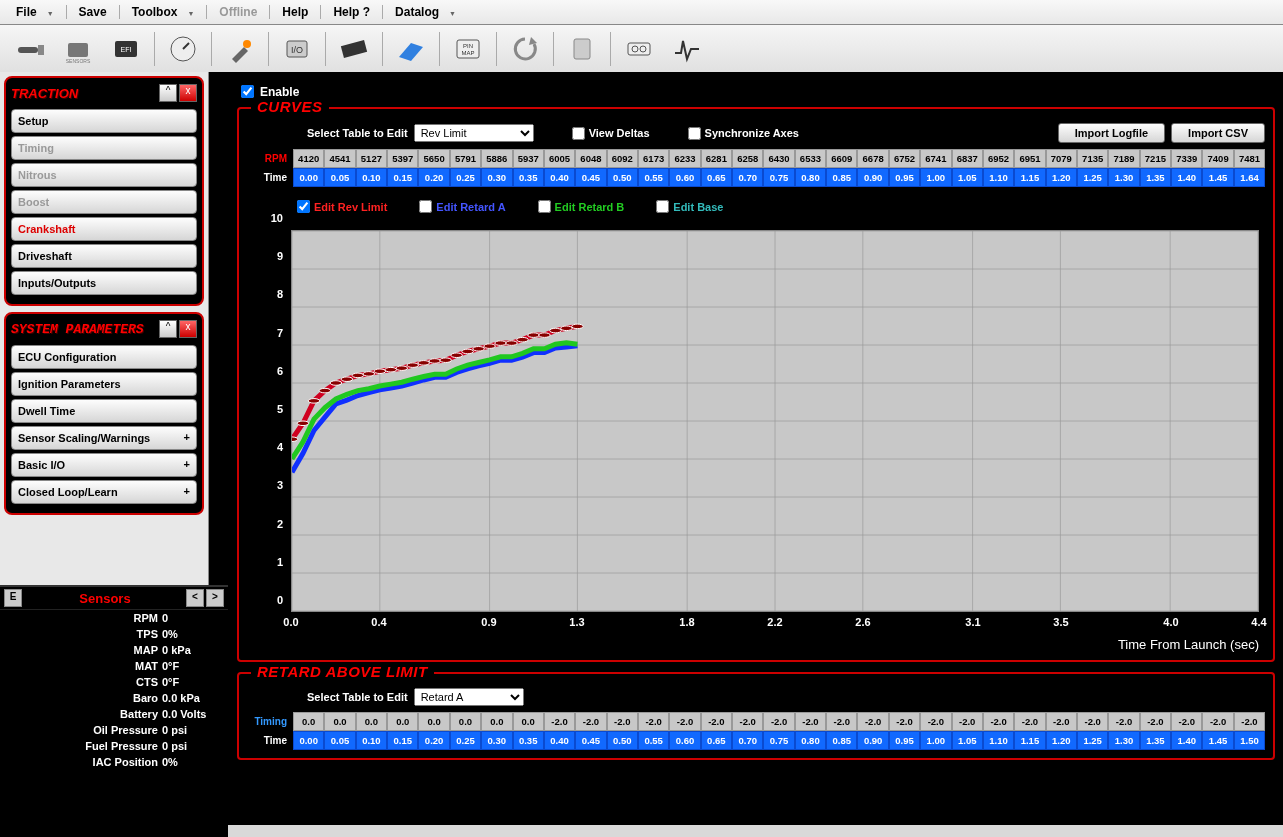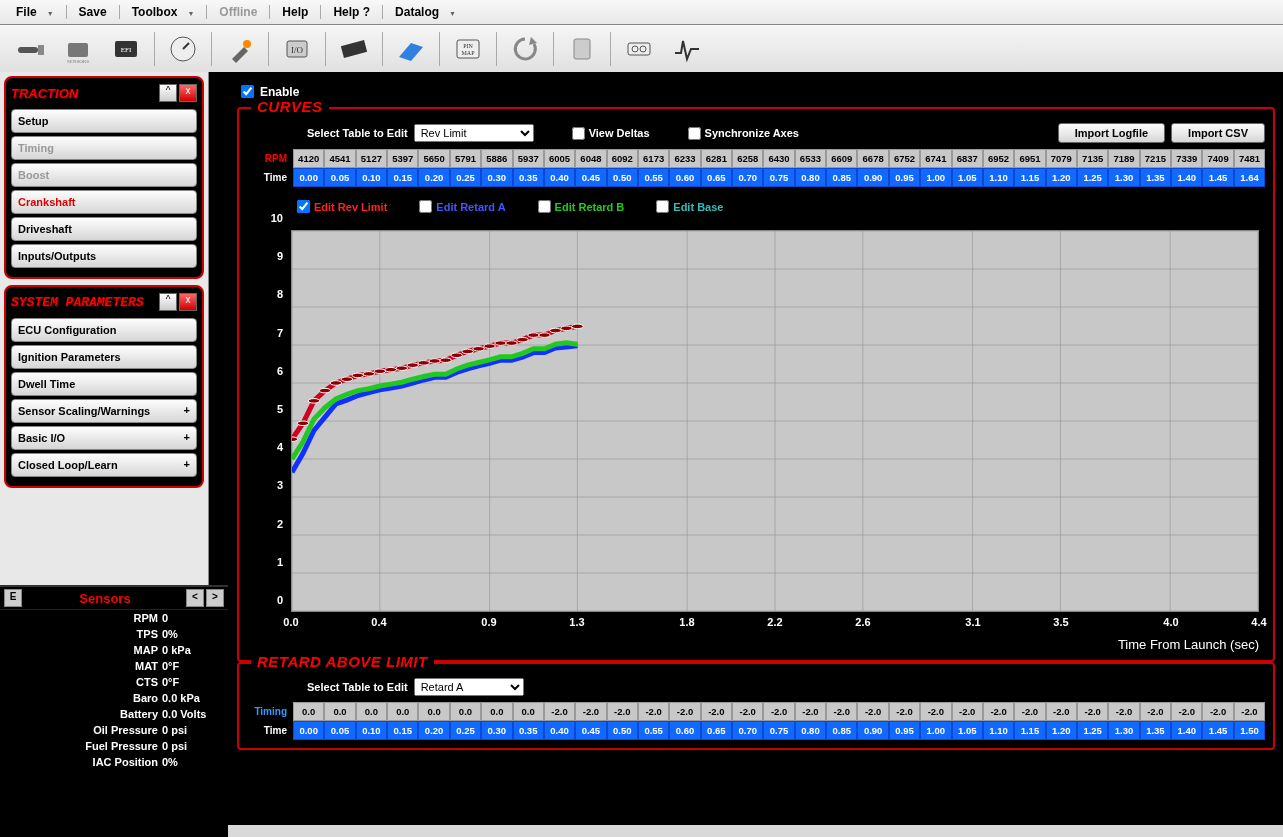--- a/index.html
+++ b/index.html
@@ -2,21 +2,21 @@
 <html><head>
 <meta charset="utf-8">
 <style>
 html,body{margin:0;padding:0;font-family:Arial,Helvetica,sans-serif;font-size:12px;background:#d9d9d9;overflow:hidden;}
 .app{width:1283px;height:837px;position:relative;background:#4c1d95;}
 .menubar{height:24px;background:linear-gradient(#f8f8f8,#e8e8e8);border-bottom:1px solid #888;display:flex;align-items:center;padding:0 6px;}
 .menubar .m{padding:0 10px;cursor:pointer;font-weight:bold;font-size:12px;position:relative;}
 .menubar .m.disabled{color:#999;}
 .menubar .sep{width:1px;height:14px;background:#aaa;margin:0 2px;}
 .menubar .drop::after{content:"▼";font-size:7px;color:#666;margin-left:10px;}
-.toolbar{height:48px;background:linear-gradient(#f6f6f6,#e0e0e0);border-bottom:1px solid #888;display:flex;align-items:center;padding-left:6px;font-family:Liberation Serif, serif;}
+.toolbar{height:48px;background:linear-gradient(#f6f6f6,#e0e0e0);border-bottom:1px solid #888;display:flex;align-items:center;padding-left:6px;}
 .toolbar .ico{width:42px;height:38px;margin:0 2px;display:flex;align-items:center;justify-content:center;border:1px solid transparent;border-radius:3px;}
 .toolbar .isep{width:1px;height:34px;background:#aaa;margin:0 4px;}
 .toolbar svg{width:32px;height:32px;}
 .layout{position:absolute;top:72px;left:0;right:0;bottom:0;display:flex;}
 .side{width:208px;background:#e8e8e8;border-right:1px solid #888;overflow:hidden;display:flex;flex-direction:column;}
 .side-inner{padding:4px;flex:0 0 auto;}
 .panel{background:#000;border:2px solid #c00;border-radius:8px;margin-bottom:6px;padding:4px 3px 6px;}
 .panel-hd{display:flex;align-items:center;padding:2px 2px 4px;}
 .panel-hd .ttl{color:#f00;font-weight:bold;font-style:italic;font-size:13px;flex:1;text-shadow:1px 1px 0 #400;}
 .panel-hd .min,.panel-hd .cls{width:16px;height:16px;background:linear-gradient(#fff,#ccc);border:1px solid #666;font-size:10px;line-height:12px;text-align:center;margin-left:2px;cursor:pointer;}
@@ -31,21 +31,21 @@
 .sensors-hd .ttl{flex:1;text-align:center;color:#f00;font-weight:bold;font-size:13px;}
 .sensors-hd .nav{width:16px;height:16px;background:#ccc;border:1px solid #888;text-align:center;font-size:10px;line-height:13px;margin-left:2px;font-weight:bold;}
 .sensors .row{display:flex;padding:2px 6px;color:#fff;font-size:11px;font-weight:bold;}
 .sensors .row .lbl{flex:1;text-align:right;}
 .sensors .row .val{width:60px;padding-left:4px;}
 .main{flex:1;background:#000;position:relative;overflow:auto;}
 .mainscroll{background:#d9d9d9;height:12px;position:absolute;bottom:0;left:0;right:0;}
 .content{padding:8px 8px 20px 28px;}
 .enable{color:#fff;font-weight:bold;font-size:12px;display:flex;align-items:center;padding:2px 0 6px;}
 .enable input{margin-right:6px;}
-.box{border:2px solid #c00;border-radius:4px;padding:8px;position:relative;}
+.box{border:2px solid #c00;border-radius:4px;padding:8px;position:relative;margin-bottom:10px;}
 .box .leg{position:absolute;left:12px;top:-11px;background:#000;padding:0 6px;color:#f00;font-weight:bold;font-style:italic;font-size:15px;letter-spacing:.5px;}
 .ctlrow{display:flex;align-items:center;margin:6px 0;}
 .ctlrow .lbl{color:#fff;font-weight:bold;font-size:11px;margin-right:6px;}
 .ctlrow select{font-size:11px;padding:1px 2px;width:120px;}
 .ctlrow .chk{display:flex;align-items:center;color:#fff;font-weight:bold;font-size:11px;margin-left:34px;}
 .ctlrow .chk input{margin-right:4px;}
 .ctlrow .btn2{margin-left:auto;padding:3px 16px;background:linear-gradient(#fdfdfd,#d6d6d6);border:1px solid #666;border-radius:3px;font-weight:bold;font-size:11px;cursor:pointer;}
 .datrow{display:flex;align-items:center;margin:0;}
 .datrow .rlbl{width:40px;text-align:right;font-weight:bold;font-size:10px;padding-right:6px;color:#fff;}
 .datrow .rlbl.red{color:#f00;}
@@ -182,20 +182,21 @@
    <div class="side-inner">
     <div class="panel">
      <div class="panel-hd">
       <div class="ttl">TRACTION</div>
       <div class="min">^</div>
       <div class="cls">x</div>
      </div>
      <div id="traction-items">
               <div class="btn">Setup</div>
               <div class="btn disabled">Timing</div>
+              <div class="btn disabled">Nitrous</div>
               <div class="btn disabled">Boost</div>
               <div class="btn active">Crankshaft</div>
               <div class="btn">Driveshaft</div>
               <div class="btn">Inputs/Outputs</div>
             </div>
     </div>
     <div class="panel">
      <div class="panel-hd">
       <div class="ttl" style="font-size:13px;line-height:1;font-family:Liberation Mono, monospace;">SYSTEM PARAMETERS</div>
       <div class="min">^</div>

